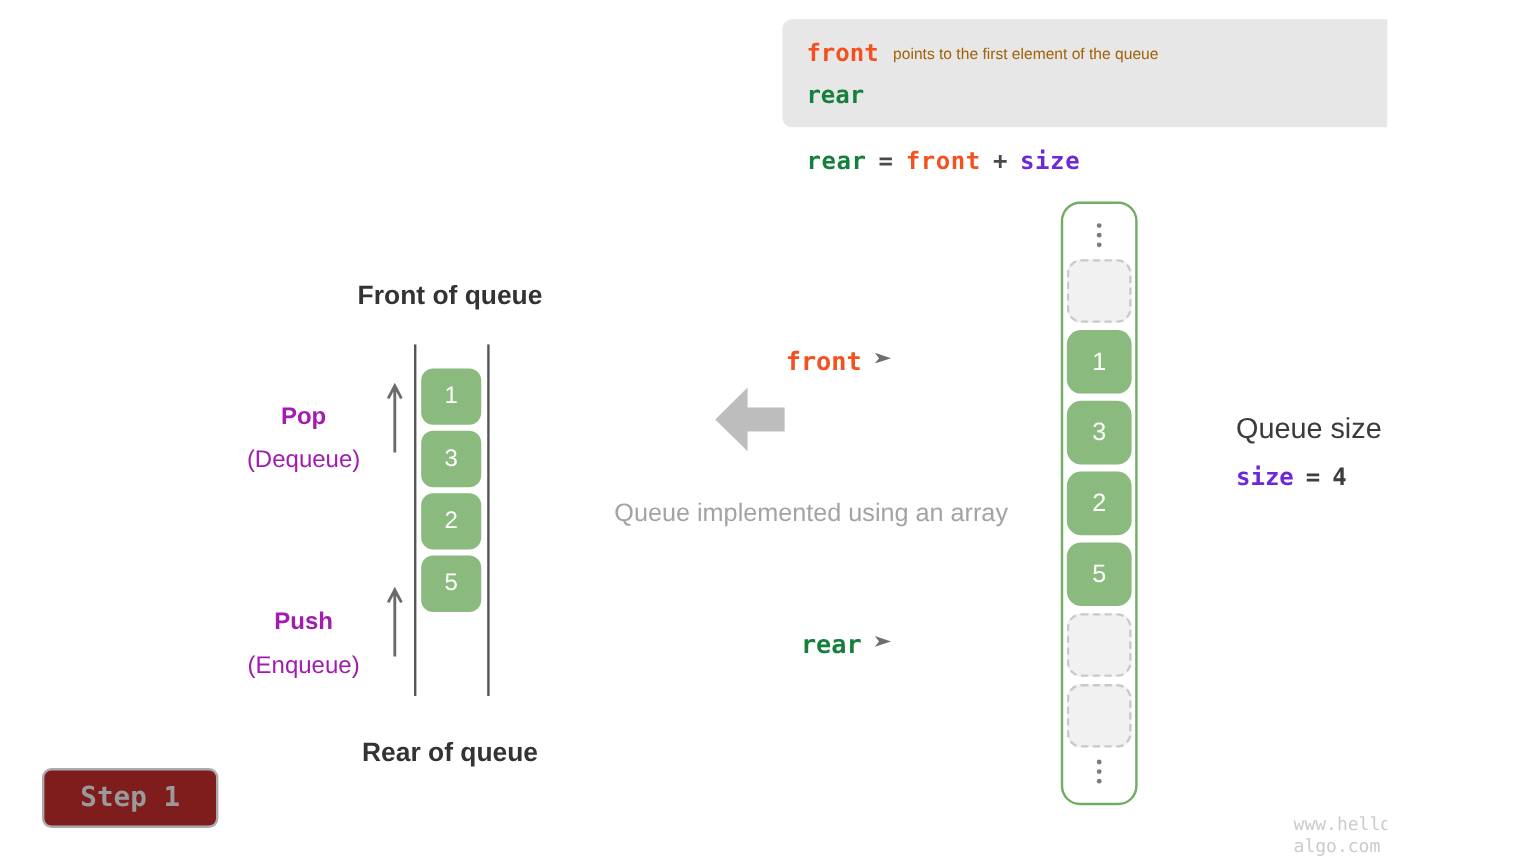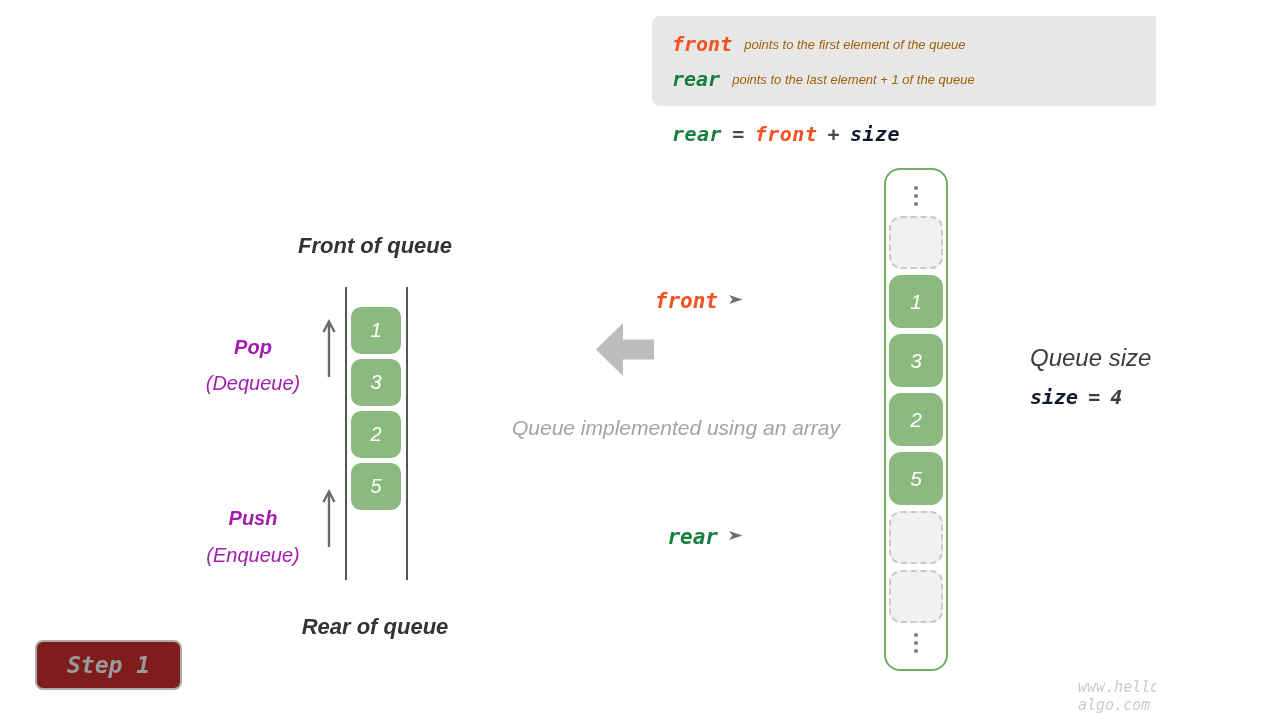--- a/index.html
+++ b/index.html
@@ -5,27 +5,26 @@
   * { margin: 0; padding: 0; box-sizing: border-box; }
   html, body { background: #ffffff; }
   body { font-family: "Liberation Sans", sans-serif; color: #3b3b3b; }
 
   .stage {
     position: relative;
     width: 1156px;
     height: 720px;
     background: #ffffff;
     overflow: hidden;
-    font-style: italic;
   }
 
   .mono { font-family: "DejaVu Sans Mono", monospace; font-weight: bold; }
   .orange { color: #f4511e; }
   .teal   { color: #15803d; }
-  .blue   { color: #0f172a; }
+  .blue   { color: #6d28d9; }
 
   
   .legend-box {
     position: absolute;
     left: 652px; top: 16px;
     width: 560px; height: 90px;
     background: #e7e7e7;
     border-radius: 8px;
     padding: 15px 0 0 20px;
     display: flex;
@@ -215,21 +214,20 @@
 
 <div class="stage">
 
   <div class="legend-box">
     <div class="legend-line">
       <span class="kw mono orange">front</span>
       <span class="desc">points to the first element of the queue</span>
     </div>
     <div class="legend-line">
       <span class="kw mono teal">rear</span>
-      <span class="desc">points to the last element + 1 of the queue</span>
     </div>
   </div>
 
   <div class="formula">
     <span class="mono teal">rear</span>
     <span class="op">=</span>
     <span class="mono orange">front</span>
     <span class="op">+</span>
     <span class="mono blue">size</span>
   </div>

